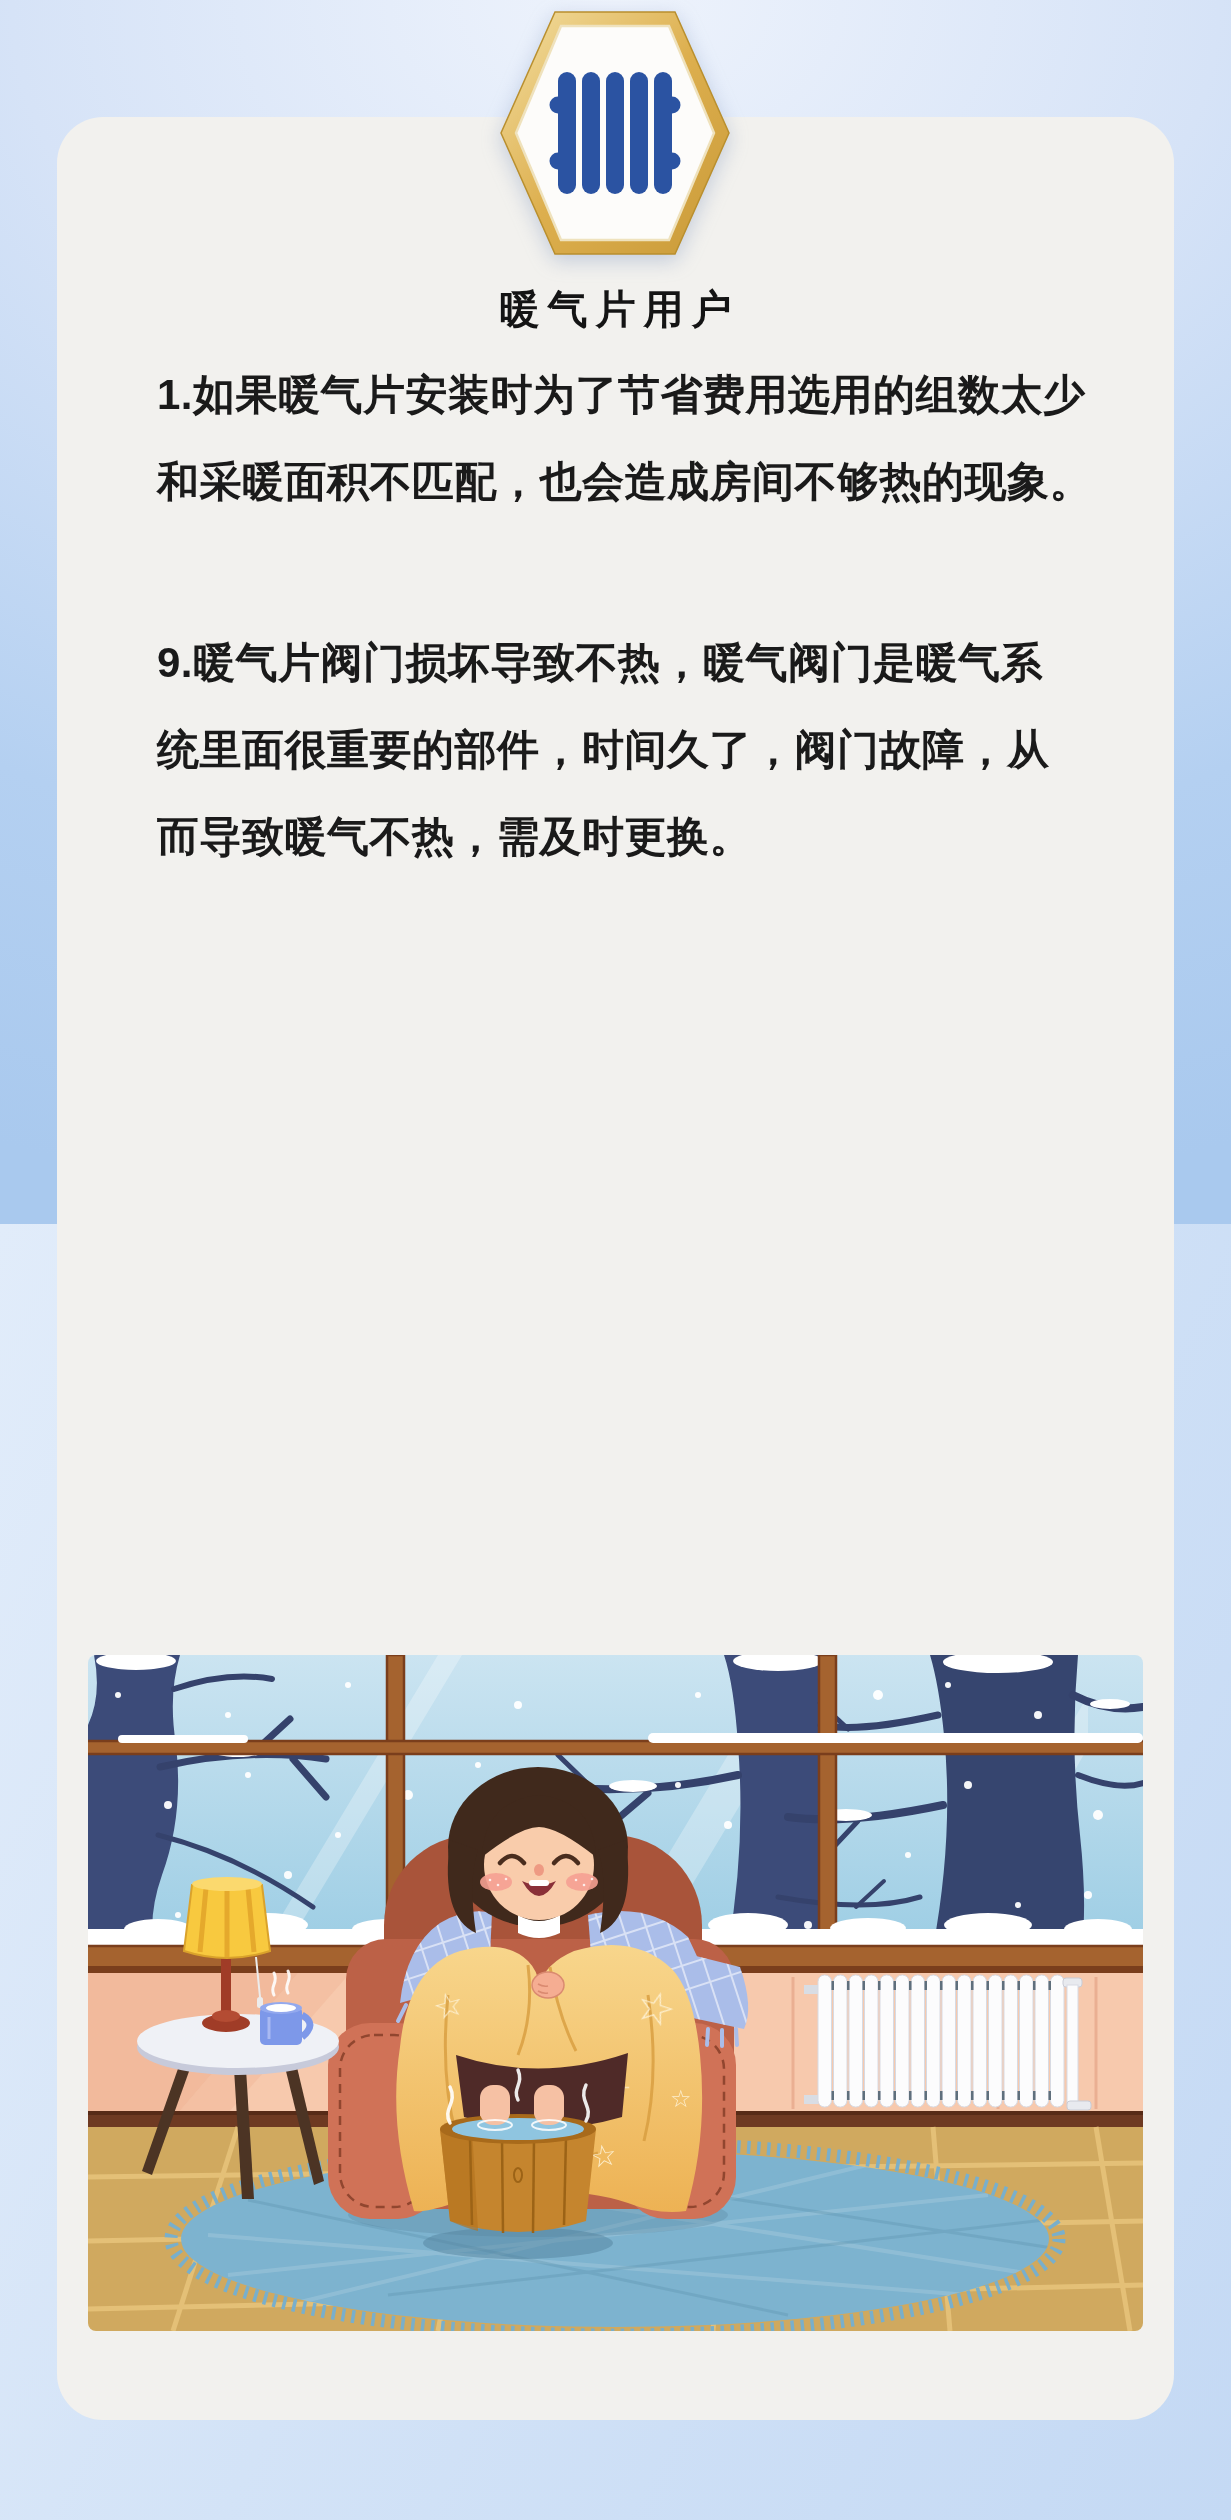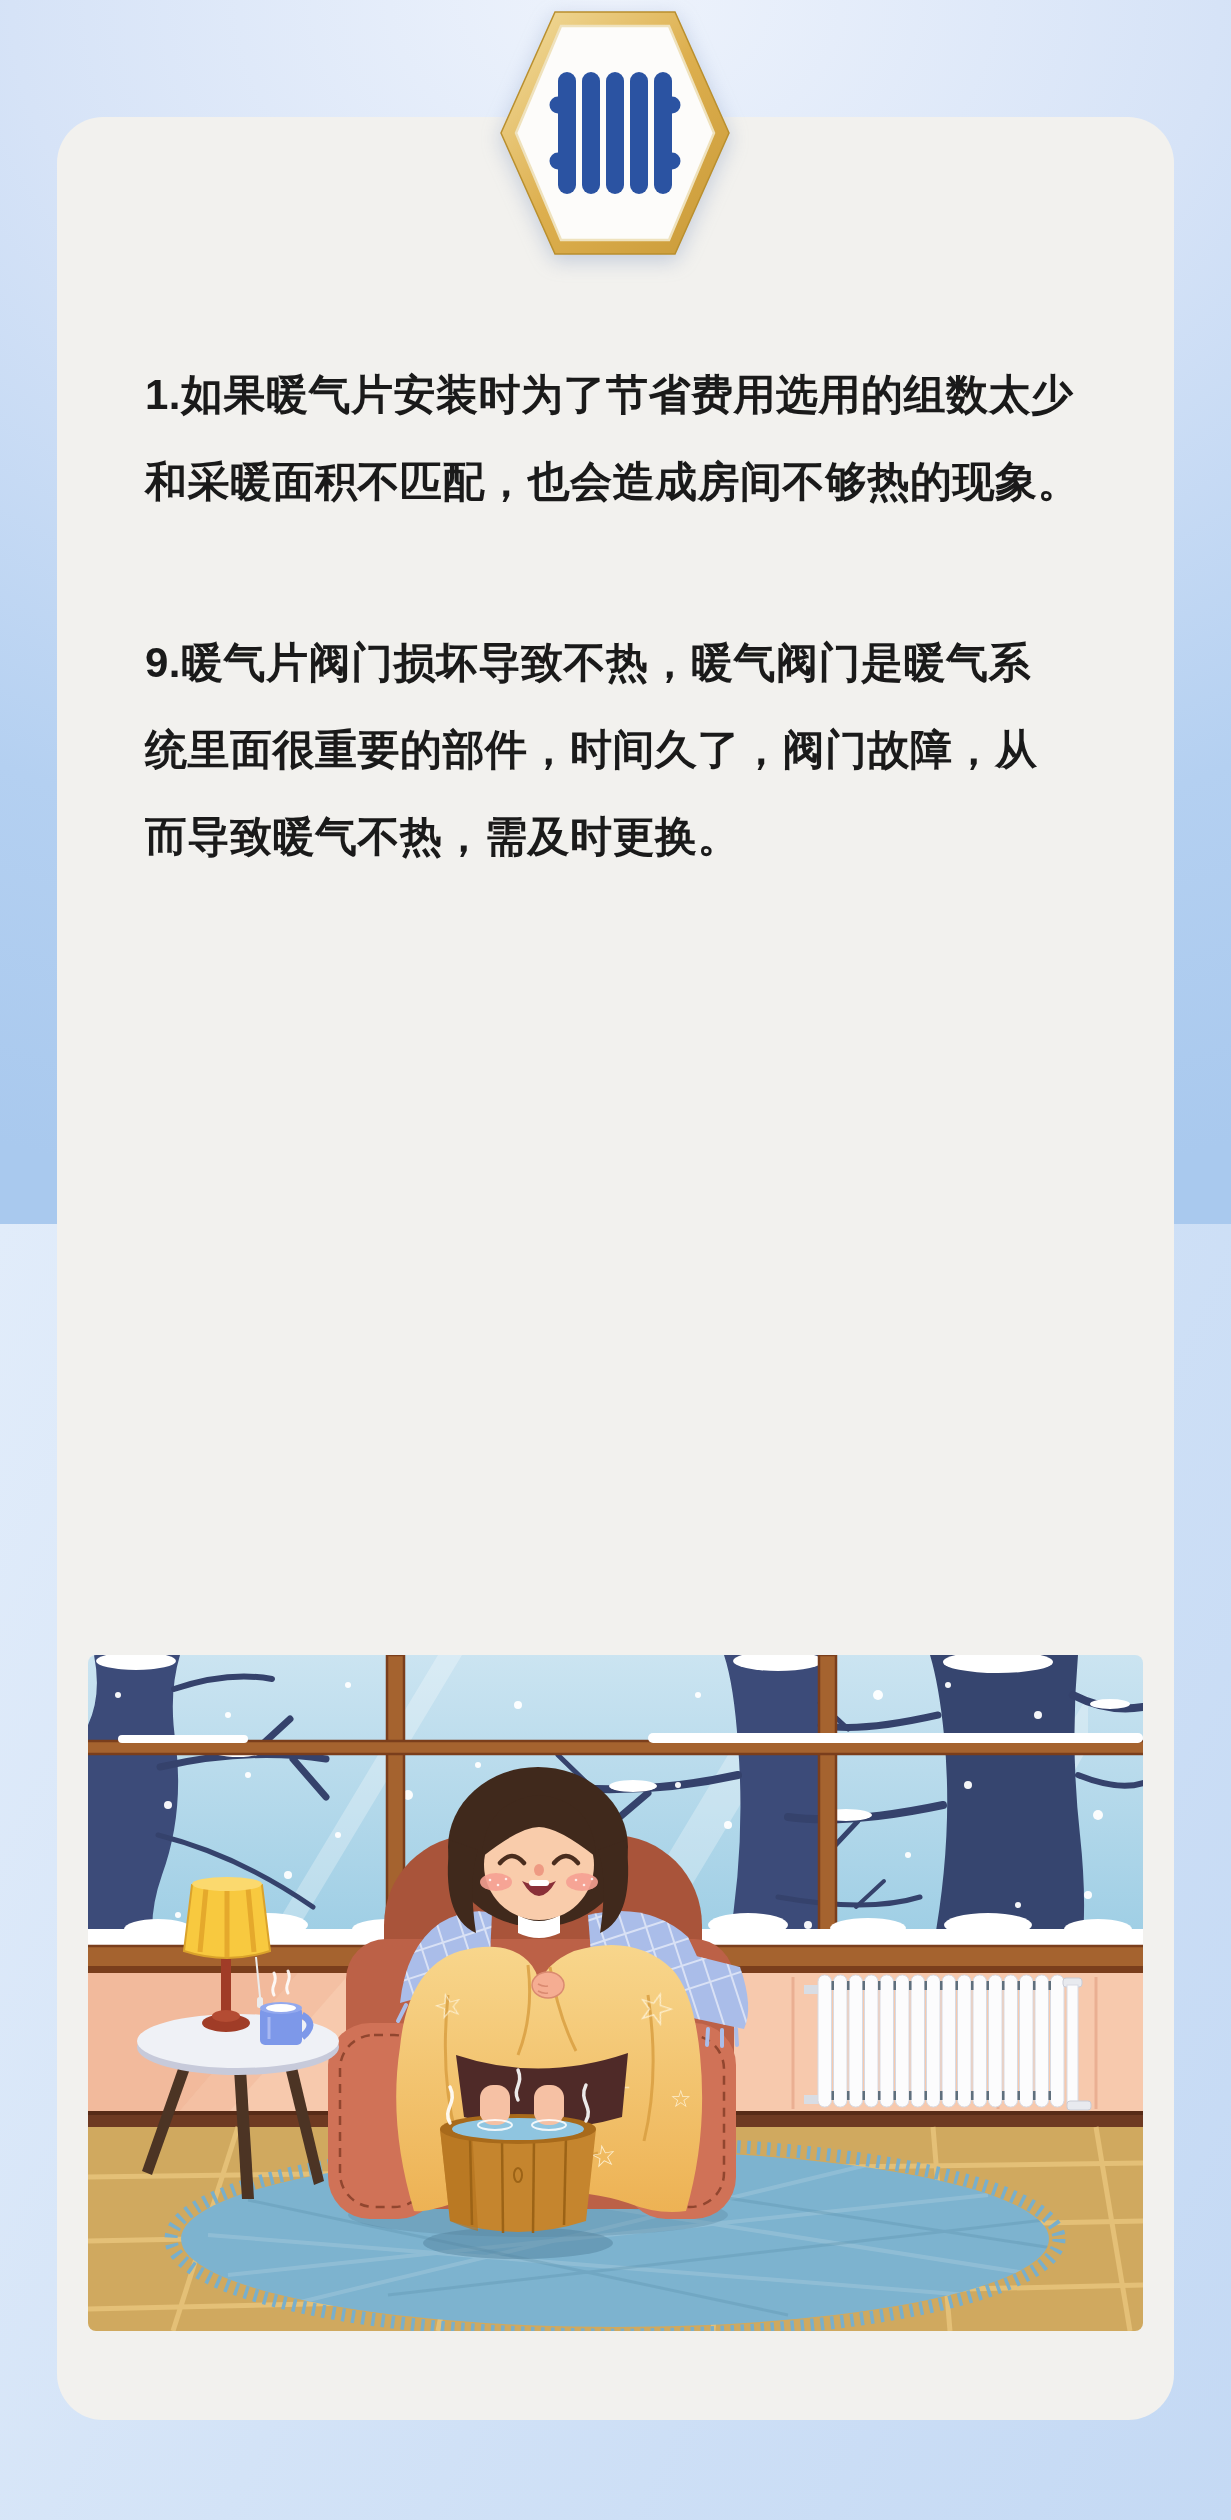--- a/index.html
+++ b/index.html
@@ -25,36 +25,37 @@
   }
   .title{
     position:absolute;left:0;top:164px;width:100%;
     text-align:center;font-size:40px;font-weight:700;color:#141414;
     letter-spacing:8px;text-indent:8px;line-height:1.4;
   }
   .paras{
     position:absolute;left:88px;top:234px;width:1005px;
   }
   .paras p{
-    margin:0 0 94px 0;font-size:42px;line-height:87px;font-weight:700;
+    margin:0 0 94px 12px;font-size:42px;line-height:87px;font-weight:700;
     color:#1a1a1a;letter-spacing:0.5px;white-space:pre-line;
   }
   .illustration{
     position:absolute;left:31px;top:1538px;width:1055px;height:676px;
     border-radius:8px;overflow:hidden;
   }
   .illustration svg{display:block;}
 </style>
 </head>
 <body>
 
 <div class="bg-top"></div>
 <div class="bg-bottom"></div>
 
 <div class="card">
+  <div class="title">暖气片用户</div>
 
   <div class="paras">
     <p>1.如果暖气片安装时为了节省费用选用的组数太少
 和采暖面积不匹配，也会造成房间不够热的现象。</p>
     <p>9.暖气片阀门损坏导致不热，暖气阀门是暖气系
 统里面很重要的部件，时间久了，阀门故障，从
 而导致暖气不热，需及时更换。</p>
   </div>
 
   <div class="illustration" aria-label="冬日室内插画：女孩坐在扶手椅上裹着星星图案的黄毯子泡脚，旁边有台灯茶几水杯，窗外大雪树影，墙边有白色暖气片和蓝色圆毯">

